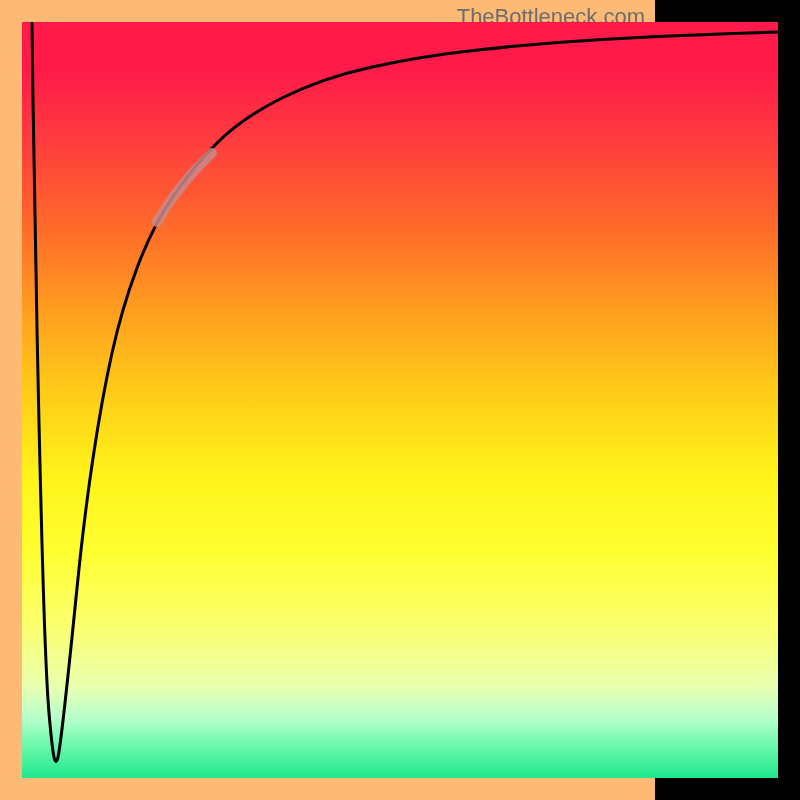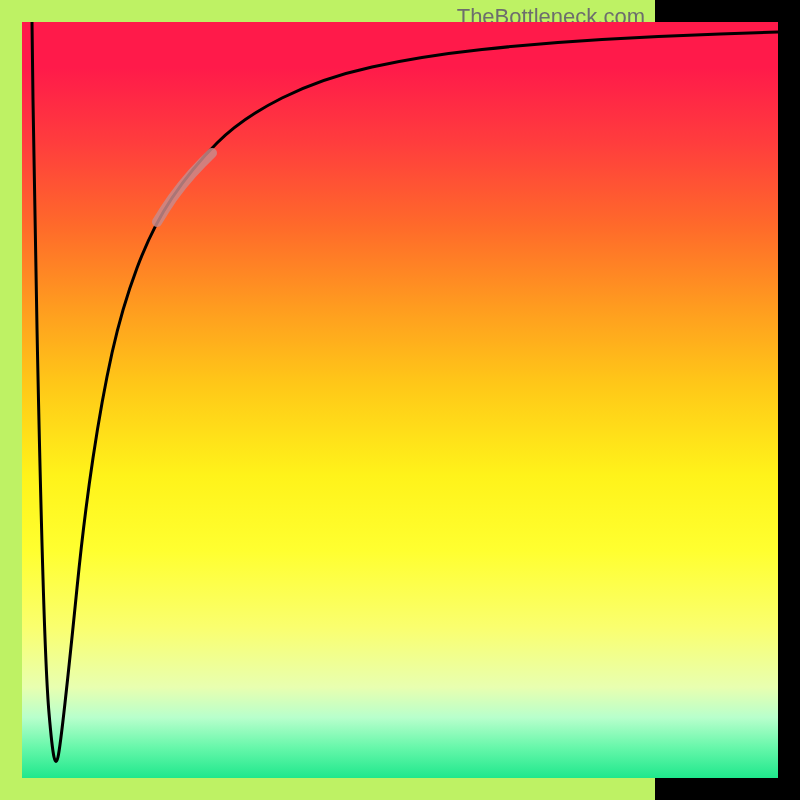--- a/index.html
+++ b/index.html
@@ -1,20 +1,20 @@
 <!DOCTYPE html>
 <html><head>
 <meta charset="utf-8">
 <style>
   * { margin: 0; padding: 0; box-sizing: border-box; }
   html, body { width: 800px; height: 800px; overflow: hidden; background: #000; }
   .outer {
     width: 655px;
     height: 800px;
-    background: #bef264;
+    background: #fdba74;
     position: relative;
   }
   .plot-area {
     position: absolute;
     left: 22px;
     top: 22px;
     width: 756px;
     height: 756px;
     overflow: hidden;
   }

